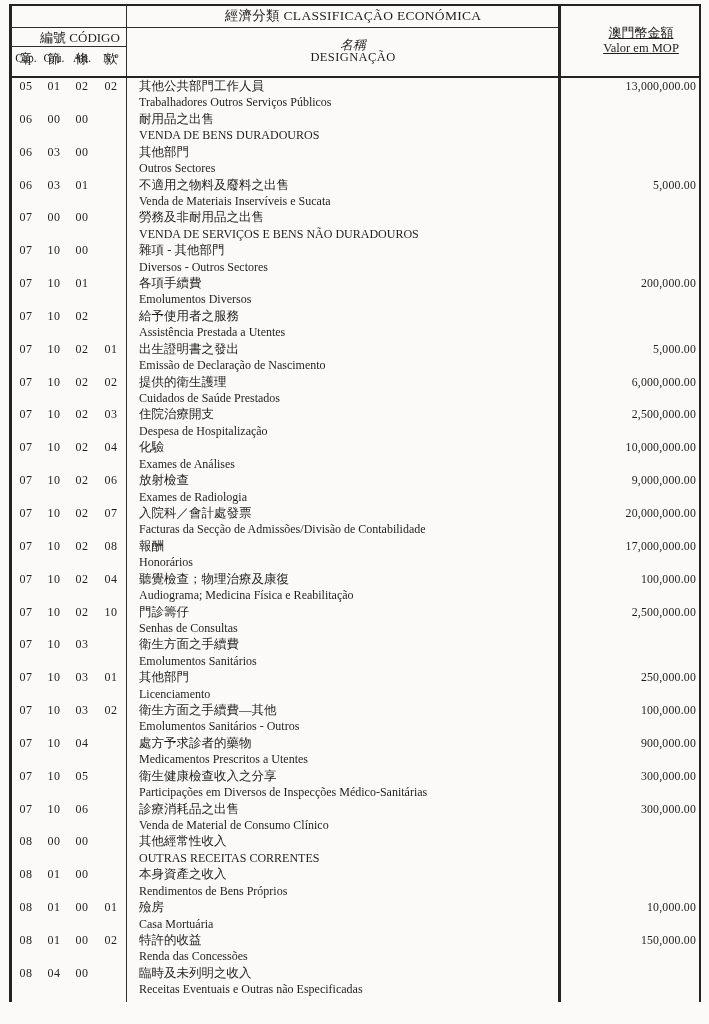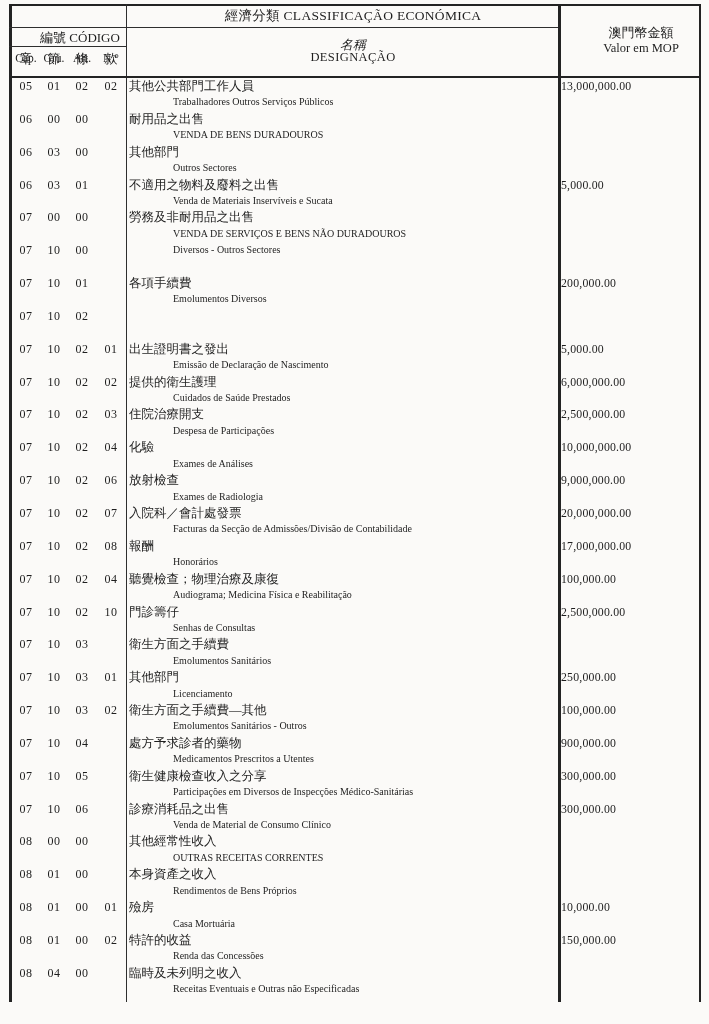--- a/index.html
+++ b/index.html
@@ -25,32 +25,32 @@
   #h-class{left:126px;top:9px;width:432px;font-size:13.5px;letter-spacing:.3px;}
   #h-codigo{left:12px;top:31px;width:114px;font-size:13px;}
   .codehead-row{position:absolute;left:12px;width:114px;display:grid;
     grid-template-columns:28px 28px 28px 30px;}
   #h-code-zh{top:50px;font-size:13px;}
   #h-code-pt{top:52px;font-size:11.5px;}
   .codehead-row span{text-align:center;}
   #h-desig{left:126px;top:38px;width:432px;}
   #h-desig .zh{font-size:13px;font-style:italic;}
   #h-desig .pt{font-size:12.5px;letter-spacing:.4px;}
-  #h-amount{left:561px;top:26px;width:138px;}
+  #h-amount{left:561px;top:26px;width:138px;text-decoration:underline;}
   #h-amount .zh{font-size:13px;margin-bottom:3px;}
   #h-amount .pt{font-size:12.5px;}
   
   #rows{position:absolute;left:12px;top:78px;width:617px;}
   .trow{height:32.85px;display:grid;position:relative;
     grid-template-columns:28px 28px 28px 30px 435px 138px;}
   .c{font-size:12px;text-align:center;line-height:16.4px;letter-spacing:.5px;}
-  .desc{padding-left:3px;}
+  .desc{padding-left:13px;}
   .desc .zh{font-size:12.5px;line-height:16.4px;white-space:nowrap;}
-  .desc .pt{font-size:10px;line-height:16.3px;white-space:nowrap;margin-left:44px;}
-  .amt{font-size:11.8px;line-height:16.4px;padding-right:3px;
+  .desc .pt{font-size:12px;line-height:16.3px;white-space:nowrap;}
+  .amt{font-size:11.8px;line-height:16.4px;text-align:right;padding-right:3px;
     letter-spacing:.2px;}
 </style>
 </head>
 <body>
 
 <div class="line" id="border-top"></div>
 <div class="line" id="border-left"></div>
 <div class="line" id="border-right"></div>
 <div class="line" id="vline-code"></div>
 <div class="line" id="vline-amount"></div>
@@ -146,20 +146,21 @@
       </div>
       <div class="amt"></div>
     </div>
 
     <div class="trow">
       <div class="c">07</div>
       <div class="c">10</div>
       <div class="c">00</div>
       <div class="c"></div>
       <div class="desc">
+        <div class="zh">雜項 - 其他部門</div>
         <div class="pt">Diversos - Outros Sectores</div>
       </div>
       <div class="amt"></div>
     </div>
 
     <div class="trow">
       <div class="c">07</div>
       <div class="c">10</div>
       <div class="c">01</div>
       <div class="c"></div>
@@ -168,20 +169,24 @@
         <div class="pt">Emolumentos Diversos</div>
       </div>
       <div class="amt">200,000.00</div>
     </div>
 
     <div class="trow">
       <div class="c">07</div>
       <div class="c">10</div>
       <div class="c">02</div>
       <div class="c"></div>
+      <div class="desc">
+        <div class="zh">給予使用者之服務</div>
+        <div class="pt">Assistência Prestada a Utentes</div>
+      </div>
       <div class="amt"></div>
     </div>
 
     <div class="trow">
       <div class="c">07</div>
       <div class="c">10</div>
       <div class="c">02</div>
       <div class="c">01</div>
       <div class="desc">
         <div class="zh">出生證明書之發出</div>
@@ -202,21 +207,21 @@
       <div class="amt">6,000,000.00</div>
     </div>
 
     <div class="trow">
       <div class="c">07</div>
       <div class="c">10</div>
       <div class="c">02</div>
       <div class="c">03</div>
       <div class="desc">
         <div class="zh">住院治療開支</div>
-        <div class="pt">Despesa de Participações</div>
+        <div class="pt">Despesa de Hospitalização</div>
       </div>
       <div class="amt">2,500,000.00</div>
     </div>
 
     <div class="trow">
       <div class="c">07</div>
       <div class="c">10</div>
       <div class="c">02</div>
       <div class="c">04</div>
       <div class="desc">

